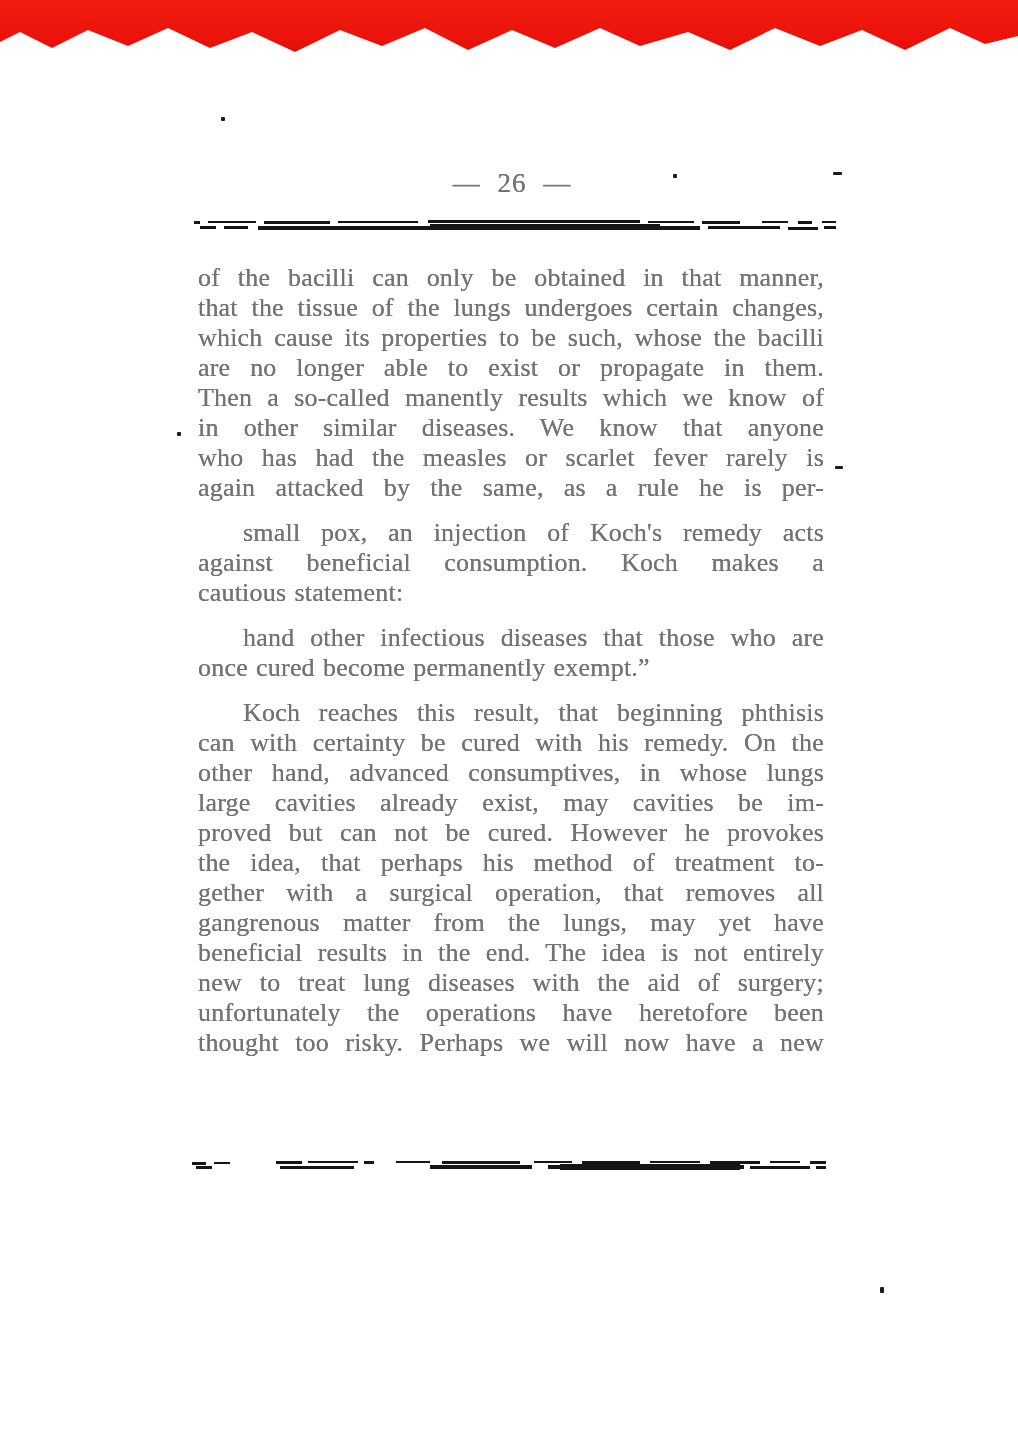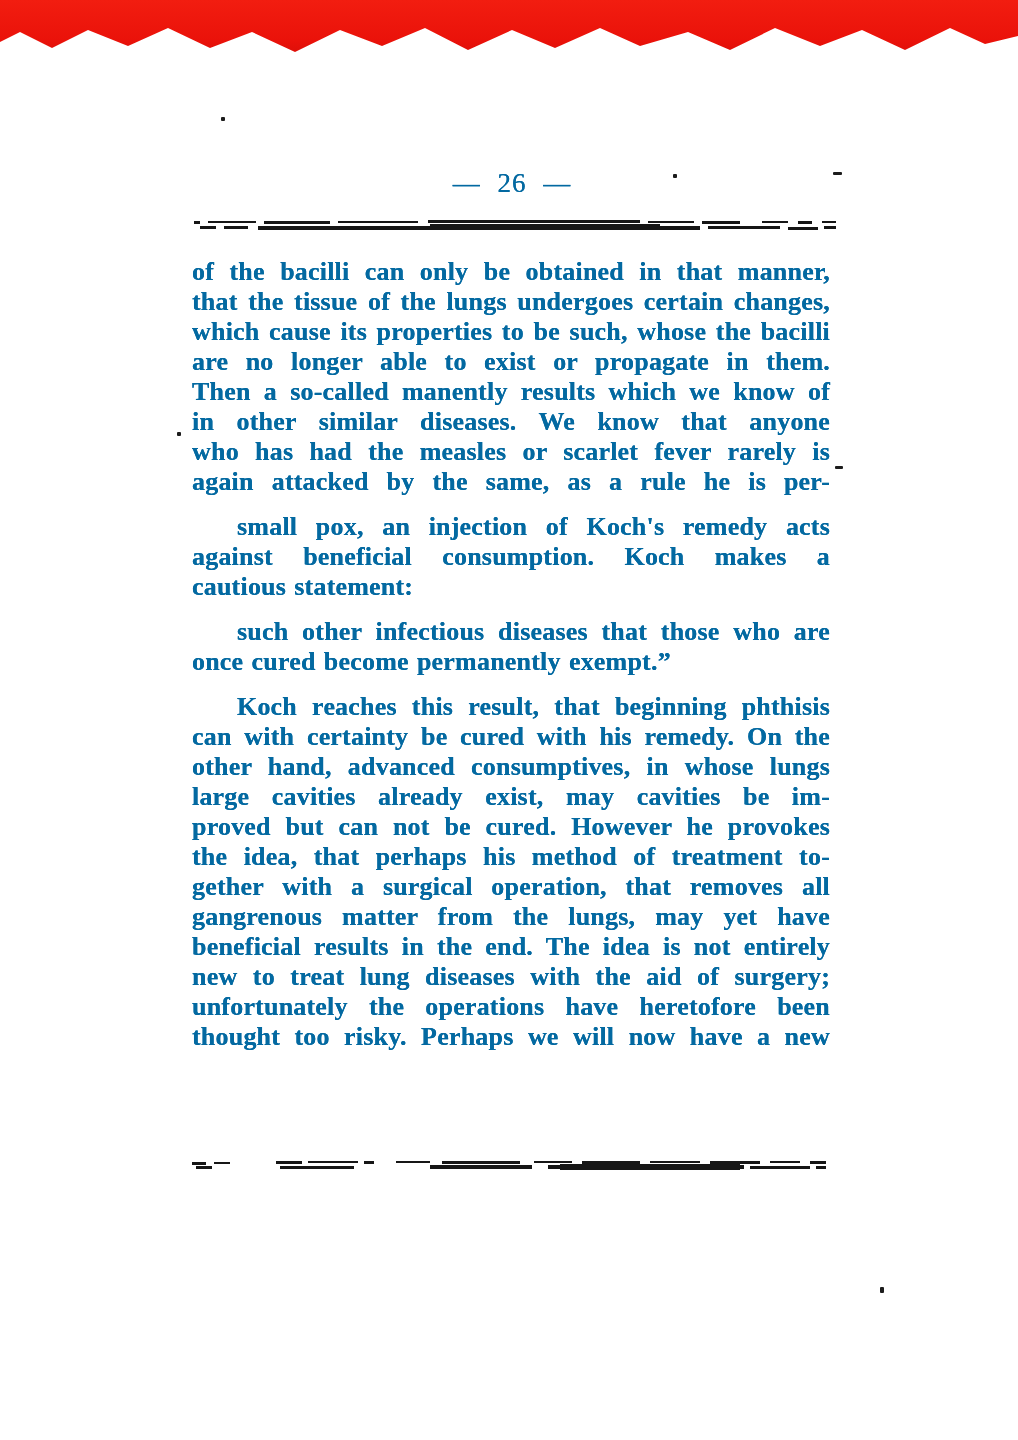--- a/index.html
+++ b/index.html
@@ -3,21 +3,21 @@
 <meta charset="utf-8">
 <style>
   html, body { margin: 0; padding: 0; background: #ffffff; }
   .page {
     position: relative;
     width: 1018px;
     height: 1440px;
     background: #ffffff;
     overflow: hidden;
     font-family: "Liberation Serif", serif;
-    color: #0369a1;
+    color: #737373;
   }
   
   .torn-edge {
     position: absolute;
     left: 0; top: 0;
     width: 1018px; height: 58px;
     background: linear-gradient(180deg, #f21d10 0%, #ea120a 70%, #d90e08 100%);
     clip-path: polygon(
       0px 0px, 1018px 0px, 1018px 36px, 985px 44px, 950px 28px, 905px 50px,
       862px 30px, 820px 46px, 775px 28px, 730px 50px, 688px 32px, 640px 46px,
@@ -40,21 +40,21 @@
 
   .text-block {
     position: absolute;
     left: 188px; top: 253px; width: 646px;
     font-size: 26px;
     line-height: 30px;
     letter-spacing: 0.2px;
     word-spacing: 1.5px;
     text-shadow: 0 0 0.55px currentColor;
   }
-  .para { margin: 4px; font-weight: bold; }
+  .para { margin: 10px; }
   .para + .para { margin-top: 15px; }
   .para.indent .line:first-child { text-indent: 45px; }
   .line { text-align: justify; text-align-last: justify; }
   .line.endline { text-align-last: left; }
 </style>
 </head>
 <body>
 
 <div class="page">
 
@@ -99,21 +99,21 @@
         <div class="line">in other similar diseases. We know that anyone</div>
         <div class="line">who has had the measles or scarlet fever rarely is</div>
         <div class="line">again attacked by the same, as a rule he is per-</div>
       </div>
       <div class="para indent">
         <div class="line">small pox, an injection of Koch's remedy acts</div>
         <div class="line">against beneficial consumption. Koch makes a</div>
         <div class="line endline">cautious statement:</div>
       </div>
       <div class="para indent">
-        <div class="line">such other infectious diseases that those who are</div>
+        <div class="line">hand other infectious diseases that those who are</div>
         <div class="line endline">once cured become permanently exempt.”</div>
       </div>
       <div class="para indent">
         <div class="line">Koch reaches this result, that beginning phthisis</div>
         <div class="line">can with certainty be cured with his remedy. On the</div>
         <div class="line">other hand, advanced consumptives, in whose lungs</div>
         <div class="line">large cavities already exist, may cavities be im-</div>
         <div class="line">proved but can not be cured. However he provokes</div>
         <div class="line">the idea, that perhaps his method of treatment to-</div>
         <div class="line">gether with a surgical operation, that removes all</div>

